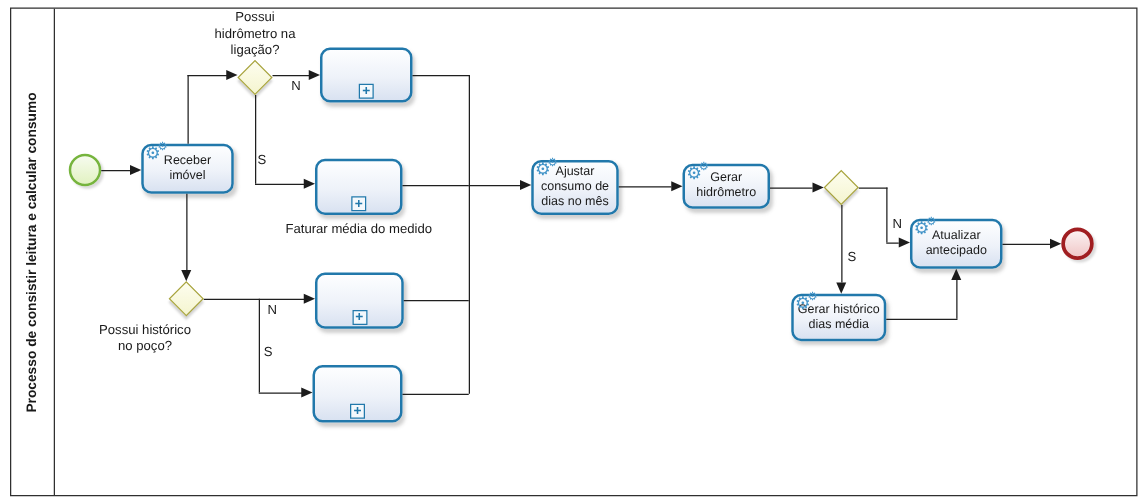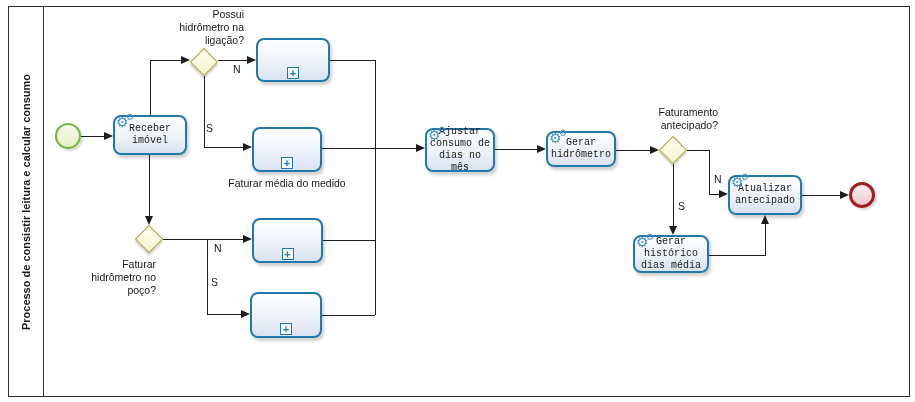--- a/index.html
+++ b/index.html
@@ -7,21 +7,21 @@
           font-family:"Liberation Sans",sans-serif;color:#1a1a1a;overflow:hidden;}
   .pool{position:absolute;left:8px;top:6px;width:900px;height:389px;border:1px solid #2f2f2f;background:#fff;}
   .lanehead{position:absolute;left:0;top:0;width:34px;height:100%;border-right:1px solid #2f2f2f;}
   .lanetitle{position:absolute;left:50%;top:50%;transform:translate(-50%,-50%) rotate(-90deg);
              white-space:nowrap;font-weight:bold;font-size:11px;}
   
   .task{position:absolute;box-sizing:border-box;border:2px solid #2178ab;border-radius:8px;
         background:linear-gradient(180deg,#fdfeff 0%,#eef2f9 55%,#d9e2f1 100%);
         box-shadow:2px 3px 3px rgba(120,120,120,.35);
         display:flex;align-items:center;justify-content:center;text-align:center;}
-  .tlabel{font-size:10px;line-height:12px;padding:1px 2px;font-family:Liberation Mono, monospace;}
+  .tlabel{font-size:10px;line-height:12px;padding:1px 2px;}
   .gears{position:absolute;left:1px;top:-3px;color:#4394c8;pointer-events:none;}
   .g1{position:absolute;left:0;top:0;font-size:14px;}
   .g2{position:absolute;left:10px;top:-2px;font-size:9px;}
   .plus{position:absolute;left:50%;bottom:1px;transform:translateX(-50%);
         width:12px;height:12px;box-sizing:border-box;border:1px solid #2178ab;background:#f3f8fc;
         color:#2178ab;font-weight:bold;font-size:11px;line-height:10px;text-align:center;}
   .gw{position:absolute;width:28px;height:28px;}
   .gwd{width:20px;height:20px;margin:4px;transform:rotate(45deg);box-sizing:border-box;
        border:1.5px solid #a8a43c;background:linear-gradient(135deg,#fdfdee,#f5f5d0);
        box-shadow:2px 2px 2px rgba(0,0,0,.18);}
@@ -32,21 +32,21 @@
          border:3px solid #a01e21;background:linear-gradient(180deg,#fbf1f1,#f0c8c8);
          box-shadow:2px 2px 2px rgba(0,0,0,.15);}
   
   .ln{position:absolute;background:#1f1f1f;}
   .ar,.ad,.au{position:absolute;width:0;height:0;}
   .ar{border-top:4.5px solid transparent;border-bottom:4.5px solid transparent;border-left:9px solid #1c1c1c;}
   .ad{border-left:4.5px solid transparent;border-right:4.5px solid transparent;border-top:9px solid #1c1c1c;}
   .au{border-left:4.5px solid transparent;border-right:4.5px solid transparent;border-bottom:9px solid #1c1c1c;}
   
   .extlabel{position:absolute;font-size:10.5px;line-height:13px;white-space:nowrap;transform:translateX(-50%);}
-  .gwlabel{position:absolute;font-size:10.5px;line-height:13px;text-align:right;}
+  .gwlabel{position:absolute;font-size:10.5px;line-height:13px;text-align:center;}
   .blabel{position:absolute;font-size:10.5px;}
 </style>
 </head>
 <body>
 
 <div class="canvas">
 
   <div class="pool">
     <div class="lanehead">
       <div class="lanetitle">Processo de consistir leitura e calcular consumo</div>
@@ -114,26 +114,25 @@
   </div>
 
   <div class="gw" style="left:190px;top:48px">
     <div class="gwd"></div>
   </div>
   <div class="gwlabel" style="left:164px;top:8px;width:80px">Possui hidrômetro na ligação?</div>
 
   <div class="gw" style="left:135px;top:225px">
     <div class="gwd"></div>
   </div>
-  <div class="gwlabel" style="left:76px;top:258px;width:80px">Faturar hidrômetro no poço?</div>
+  <div class="gwlabel" style="left:76px;top:258px;width:80px">Possui histórico no poço?</div>
 
   <div class="gw" style="left:659px;top:136px">
     <div class="gwd"></div>
   </div>
-  <div class="gwlabel" style="left:628px;top:106px;width:90px">Faturamento antecipado?</div>
 
   <div class="ln" style="left:81px;top:135.5px;width:30px;height:1.5px"></div>
   <div class="ar" style="left:104px;top:131.5px"></div>
 
   <div class="ln" style="left:149.5px;top:60px;width:1.5px;height:55px"></div>
   <div class="ln" style="left:150px;top:59.5px;width:32px;height:1.5px"></div>
   <div class="ar" style="left:181px;top:55.5px"></div>
 
   <div class="ln" style="left:148.5px;top:155px;width:1.5px;height:62px"></div>
   <div class="ad" style="left:144.5px;top:216px"></div>

